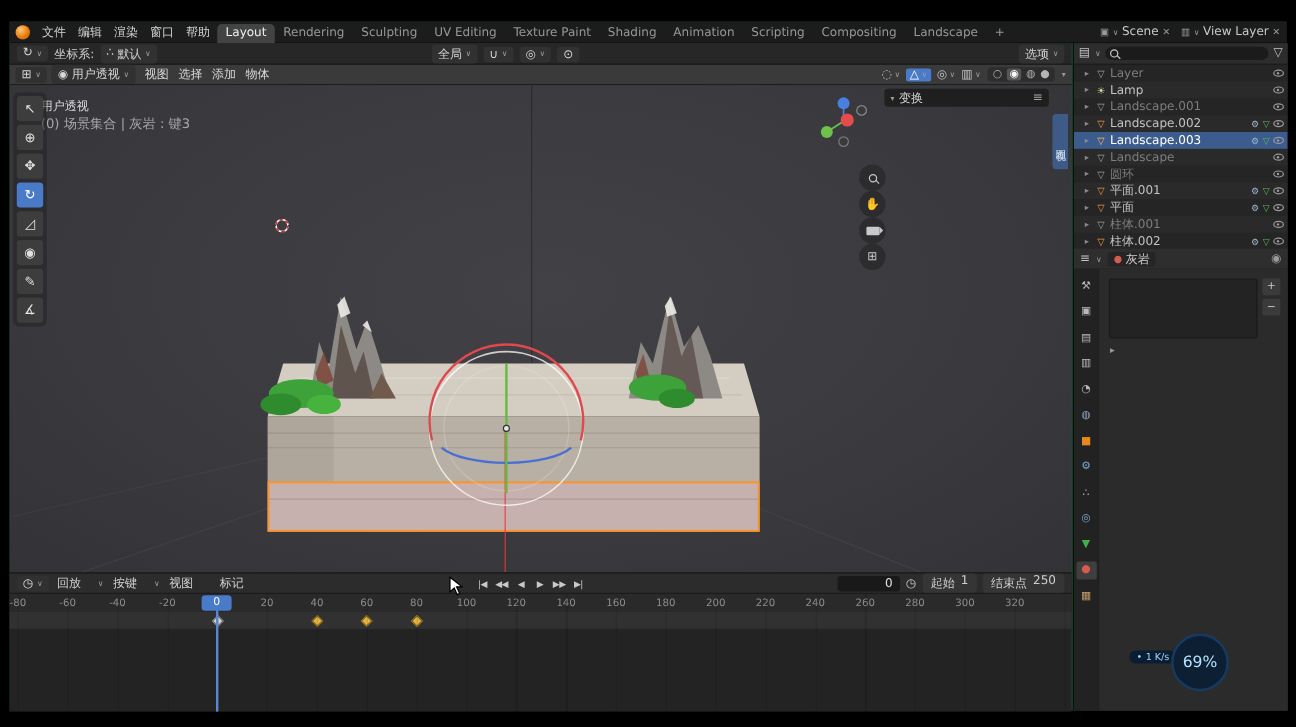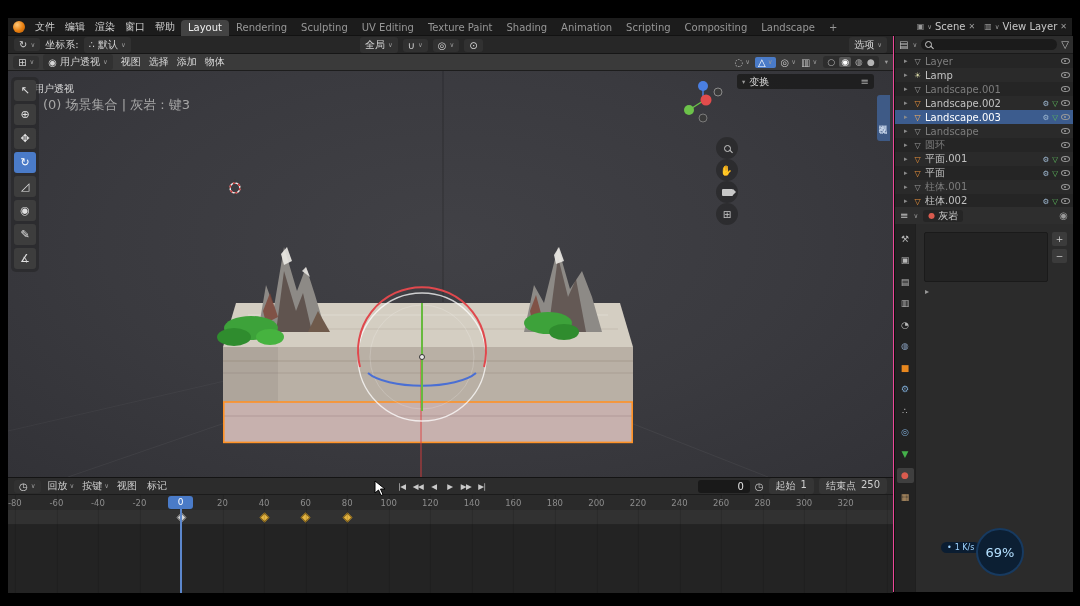--- a/index.html
+++ b/index.html
@@ -1,18 +1,18 @@
 <!DOCTYPE html>
 <html><head>
 <meta charset="utf-8">
 <style>
   html,body{margin:0;padding:0;background:#000}
   .stage{position:relative;width:1080px;height:606px;background:#000;overflow:hidden;
     font-family:"DejaVu Sans","Liberation Sans",sans-serif;font-size:10px;color:#cfcfcf;user-select:none}
-  .ui{position:absolute;left:8px;top:18px;width:1064px;height:574px;background:#ec4899}
+  .ui{position:absolute;left:8px;top:18px;width:1064px;height:574px;background:#14532d}
 
   
   .row1{position:absolute;inset:0 0 auto 0;height:18px;background:#1c1c1c;border-bottom:1px solid #121212;
     display:flex;align-items:center;padding:0 5px;box-sizing:border-box;gap:1px}
   .logo{width:12px;height:12px;border-radius:50%;flex:none;margin-right:4px;
     background:radial-gradient(circle at 35% 32%,#ffc878,#e87d0d 55%,#a85a10)}
   .menu{padding:0 5px;color:#d2d2d2;border-radius:2px;white-space:nowrap}
   .tabs{display:flex;align-items:flex-end;height:18px;margin-left:0}
   .tab{padding:2px 7px 3px;color:#979797;border-radius:4px 4px 0 0;white-space:nowrap}
   .tab.active{background:#434343;color:#efefef}
@@ -42,21 +42,21 @@
   .vtog.blue{background:#4a7bc8;border-radius:2px;padding:0 3px;color:#fff}
   .shadegroup{display:flex;align-items:center;gap:4px;background:#2d2d2d;border-radius:3px;padding:1px 4px}
   .shadeitem{color:#b5b5b5;font-size:9px}
   .shadeitem.active{background:#565656;color:#fff;border-radius:2px;padding:0 2px}
 
   
   .viewport{position:absolute;top:35px;left:0;width:885px;height:406px;overflow:hidden;
     background:radial-gradient(ellipse at 50% 42%,#414146 0%,#3a3a3f 55%,#323237 100%)}
   .vscene{position:absolute;inset:0}
   .vtext1{position:absolute;left:26px;top:11px;color:#dadada}
-  .vtext2{position:absolute;left:35px;top:25px;color:#a6a6a6;font-size:13px}
+  .vtext2{position:absolute;left:26px;top:25px;color:#a6a6a6;font-size:11px}
   .tools{position:absolute;left:3px;top:6px;display:flex;flex-direction:column;gap:3px;
     background:rgba(30,30,30,.45);padding:3px;border-radius:5px}
   .tool{width:22px;height:21px;background:#3d3d3d;border-radius:3px;display:flex;align-items:center;justify-content:center;color:#e0e0e0;font-size:11px}
   .tool.active{background:#4a7bc8;color:#fff}
   .npanel{position:absolute;left:729px;top:3px;width:137px;height:15px;background:rgba(28,28,28,.88);border-radius:3px;
     display:flex;align-items:center;gap:4px;padding:0 5px;box-sizing:border-box;color:#d5d5d5}
   .npanel .burger{margin-left:auto;color:#a5a5a5}
   .sidetab{position:absolute;right:3px;top:24px;width:13px;height:46px;background:#3e5a86;border-radius:3px 0 0 3px;
     color:#d5e2f5;writing-mode:vertical-rl;font-size:8.5px;display:flex;align-items:center;justify-content:center}
   .navgz{position:absolute;left:672px;top:7px}
@@ -64,21 +64,21 @@
     display:flex;align-items:center;justify-content:center;color:#c8c8c8;font-size:10px}
   .icon-mag{position:relative;width:7px;height:7px;border:1.4px solid #c8c8c8;border-radius:50%;display:inline-block;box-sizing:border-box}
   .icon-mag::after{content:"";position:absolute;width:4px;height:1.4px;background:#c8c8c8;transform:rotate(45deg);right:-3.2px;bottom:-1.4px}
   .icon-cam{width:11px;height:7px;background:#c8c8c8;border-radius:1px;position:relative;display:inline-block}
   .icon-cam::after{content:"";position:absolute;right:-3.5px;top:.5px;border-left:3.5px solid #c8c8c8;border-top:3px solid transparent;border-bottom:3px solid transparent}
 
   
   .timeline{position:absolute;top:441px;left:0;width:885px;height:115px;background:#232323;border-top:1px solid #141414}
   .tlheader{position:absolute;top:0;left:0;right:0;height:17px;background:#2c2c2c;border-bottom:1px solid #1b1b1b;
     display:flex;align-items:center;gap:7px;padding:0 6px;box-sizing:border-box}
-  .tlmenu{display:flex;align-items:center;gap:2px;color:#d0d0d0}
+  .tlmenu{display:flex;align-items:center;gap:14px;color:#d0d0d0}
   .transport{position:absolute;left:388px;top:0;height:17px;display:flex;align-items:center;gap:4px}
   .tbtn{color:#c9c9c9;font-size:7.5px;letter-spacing:-.5px;min-width:12px;text-align:center}
   .tlright{margin-left:auto;display:flex;align-items:center;gap:5px}
   .framefield{width:40px;background:#191919;border-radius:3px;text-align:right;padding:1px 6px;color:#e0e0e0}
   .rangefield{background:#353535;border-radius:3px;padding:1px 7px;display:flex;gap:5px;color:#cfcfcf}
   .ruler{position:absolute;top:17px;left:0;right:0;height:15px;background:#2a2a2a;border-bottom:1px solid #1f1f1f}
   .tick{position:absolute;top:2.5px;left:var(--x);transform:translateX(-50%);color:#8d8d8d;font-size:8.5px}
   .track{position:absolute;top:32px;left:0;right:0;height:14px;background:#313131;border-bottom:1px solid #242424}
   .key{position:absolute;top:3.5px;left:calc(var(--x) - 3.5px);width:7px;height:7px;transform:rotate(45deg);
     background:#e5b542;border:1px solid #826118;box-sizing:border-box}

